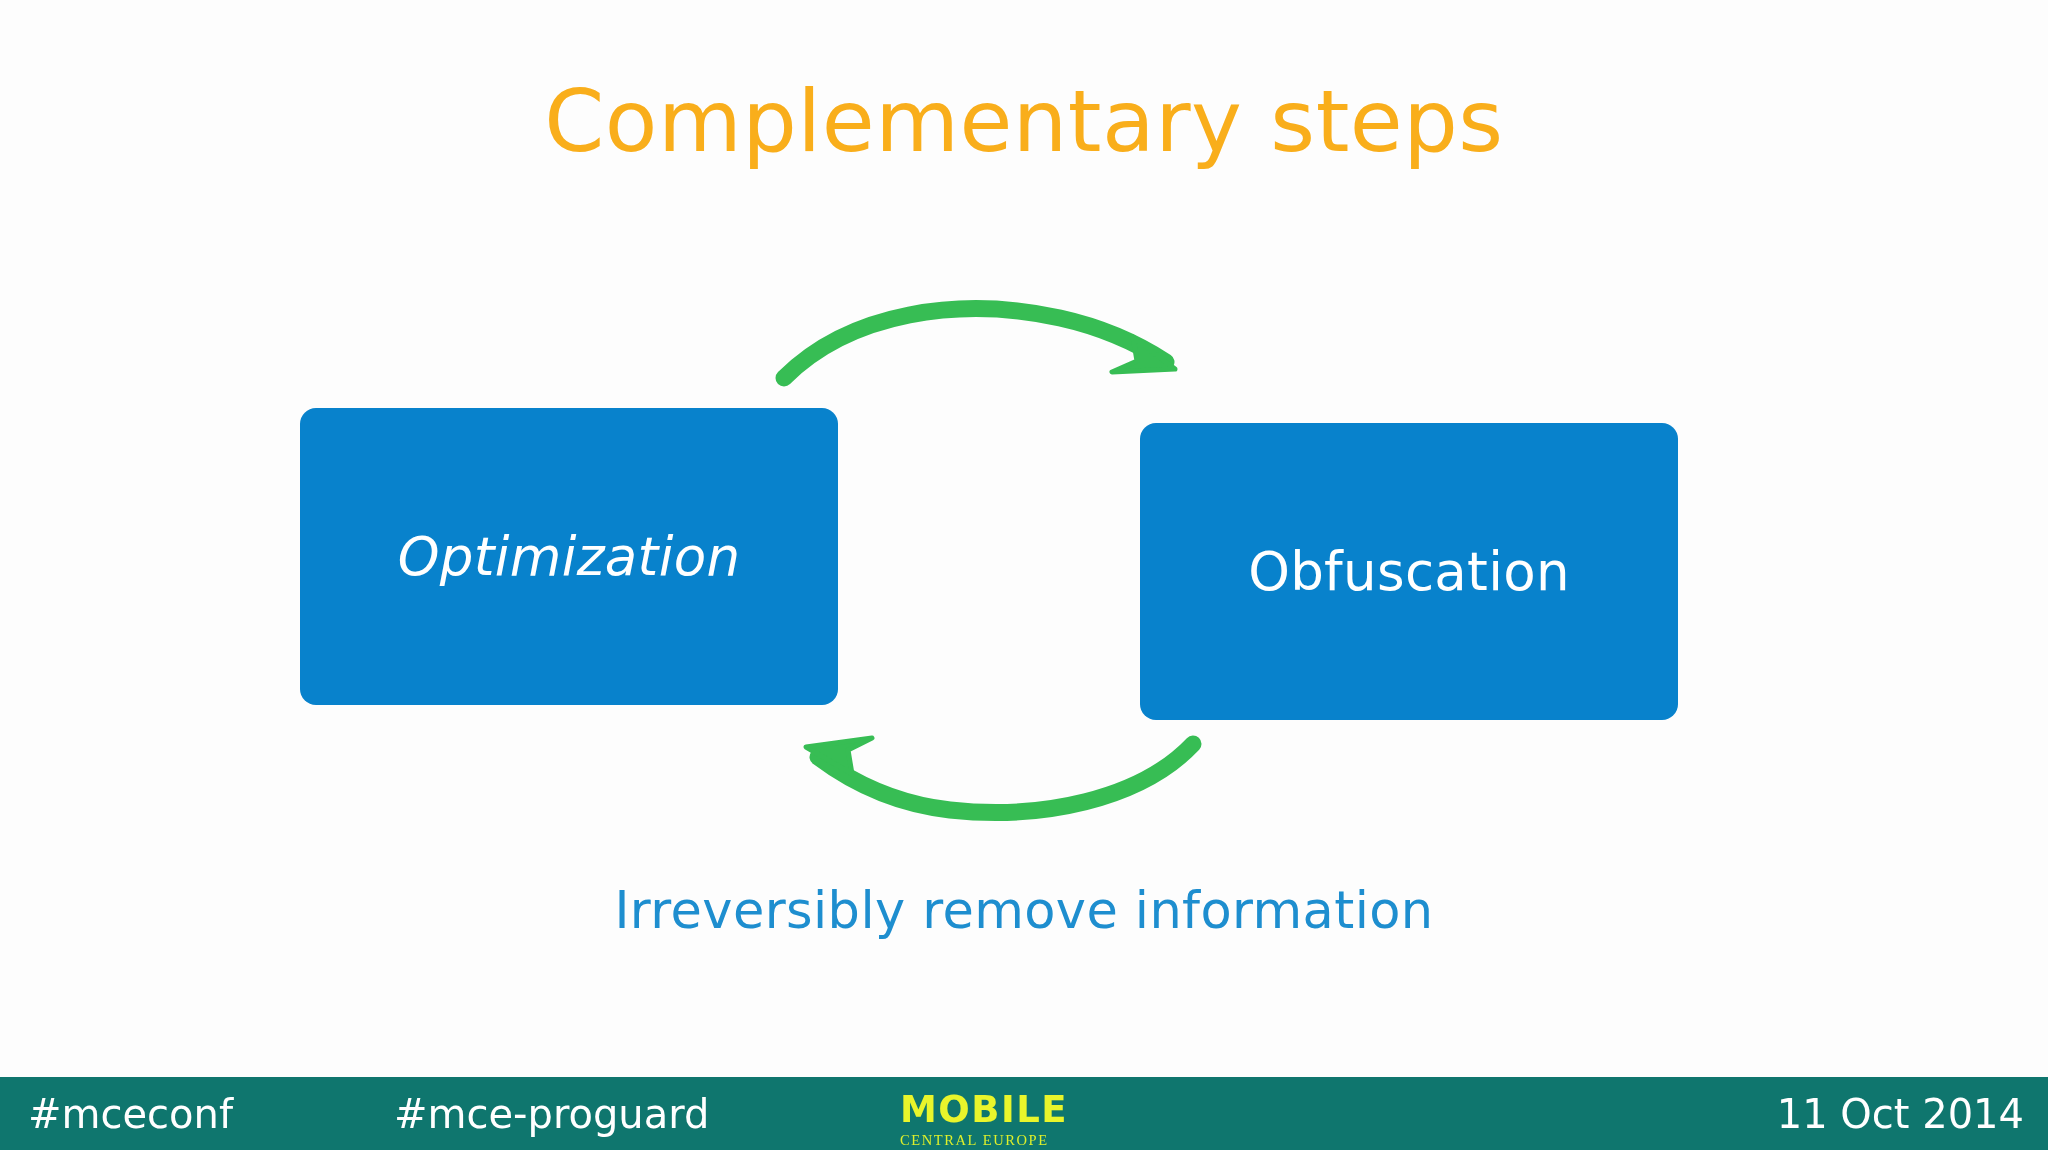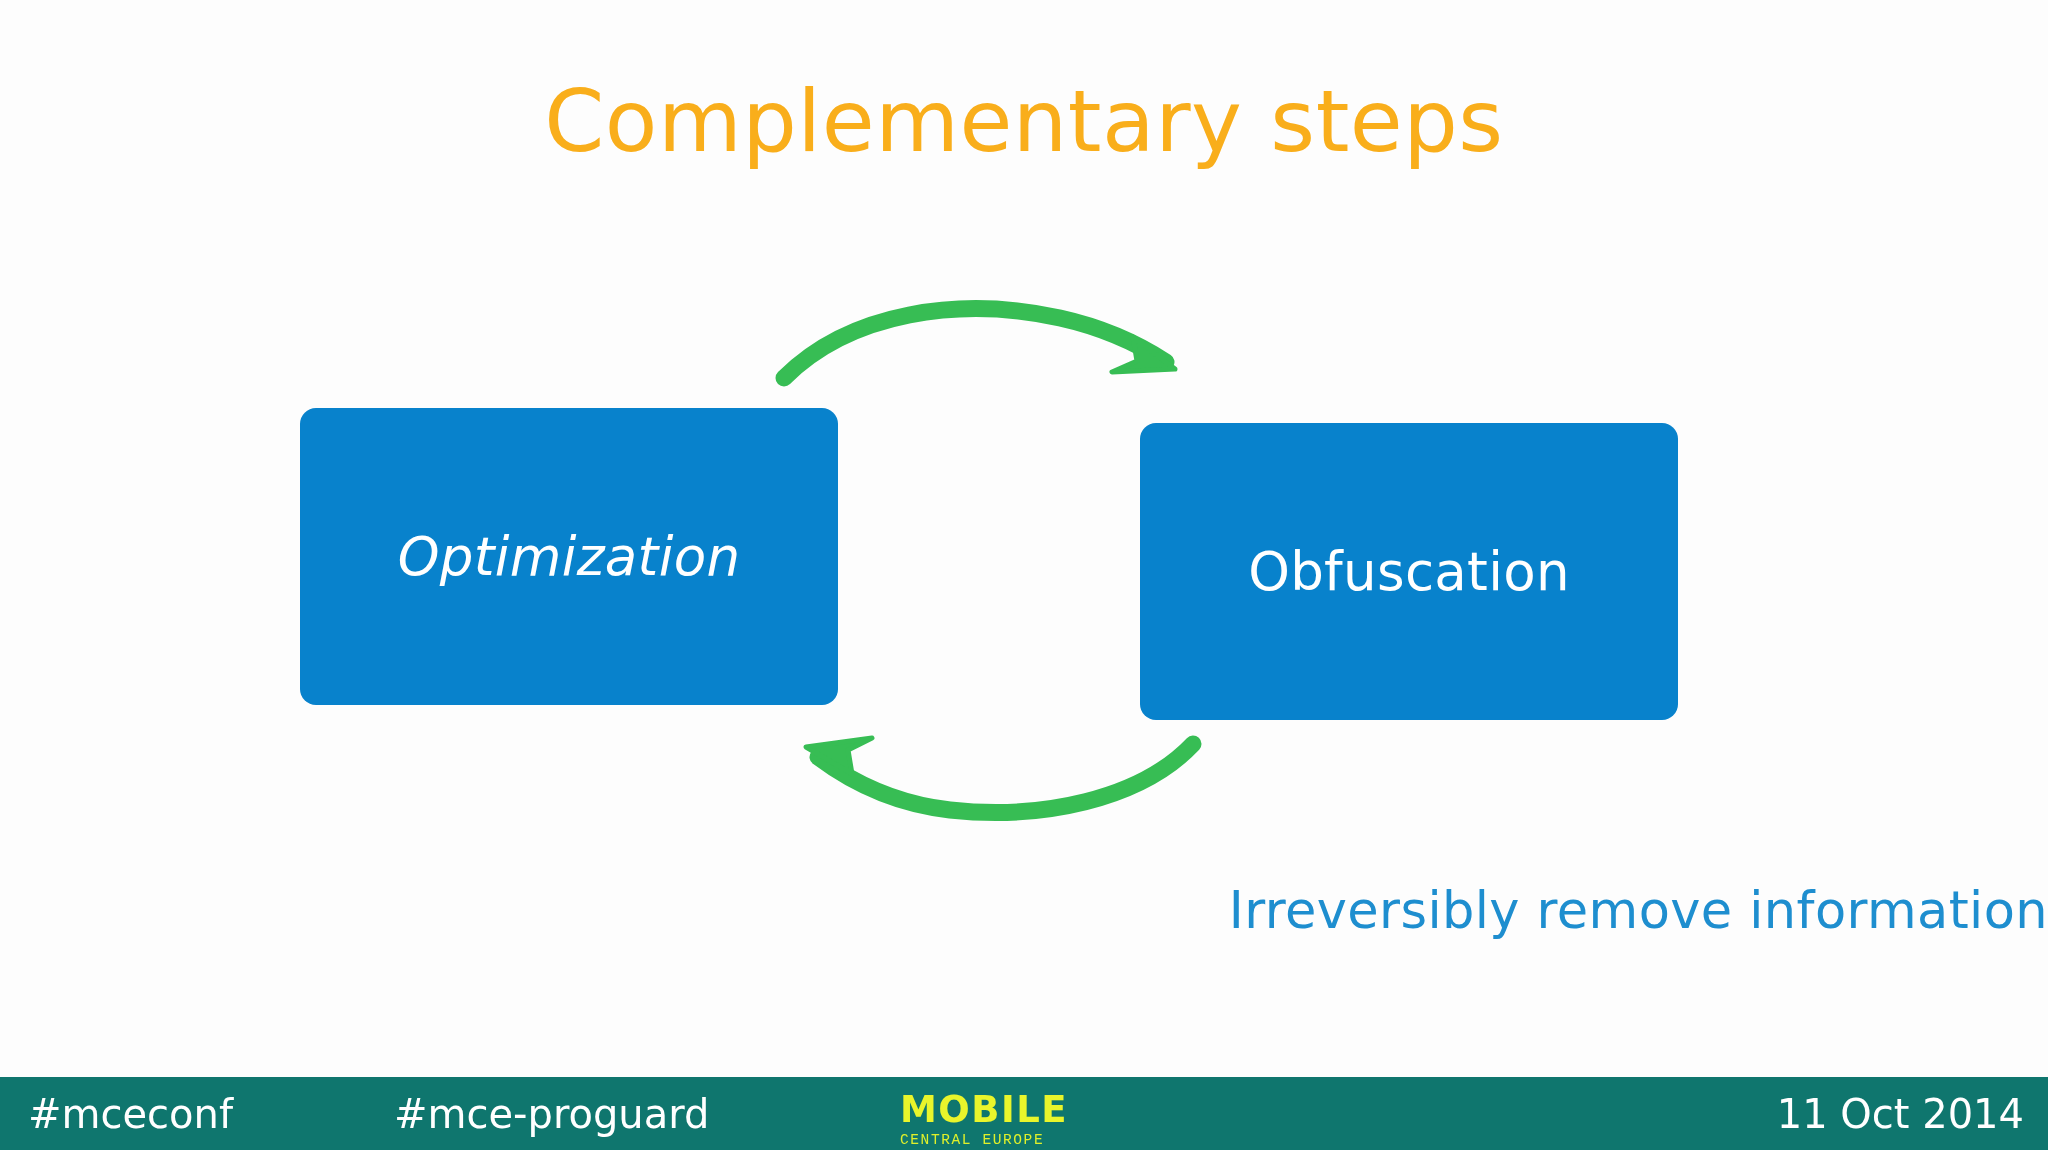--- a/index.html
+++ b/index.html
@@ -73,21 +73,21 @@
     line-height: 1;
     white-space: nowrap;
   }
 
   
   #caption {
     position: absolute;
     left: 0;
     top: 885px;
     width: 2048px;
-    text-align: right;
+    text-align: center;
     font-family: "DejaVu Sans", sans-serif;
     font-size: 51px;
     font-weight: 400;
     color: #1e8ecf;
     letter-spacing: 0.4px;
     line-height: 1;
     white-space: nowrap;
   }
 
   
@@ -151,21 +151,21 @@
   #logo-word-main {
     color: #e9f52b;
     font-family: "DejaVu Sans", sans-serif;
     font-size: 37px;
     font-weight: bold;
     letter-spacing: 1.5px;
     line-height: 1;
   }
   #logo-word-sub {
     color: #dff02a;
-    font-family: Liberation Mono, monospace;
+    font-family: Liberation Serif, serif;
     font-size: 14.5px;
     font-weight: 400;
     letter-spacing: 1.6px;
     line-height: 1;
     margin-top: 5px;
   }
 </style>
 </head>
 <body>
 

